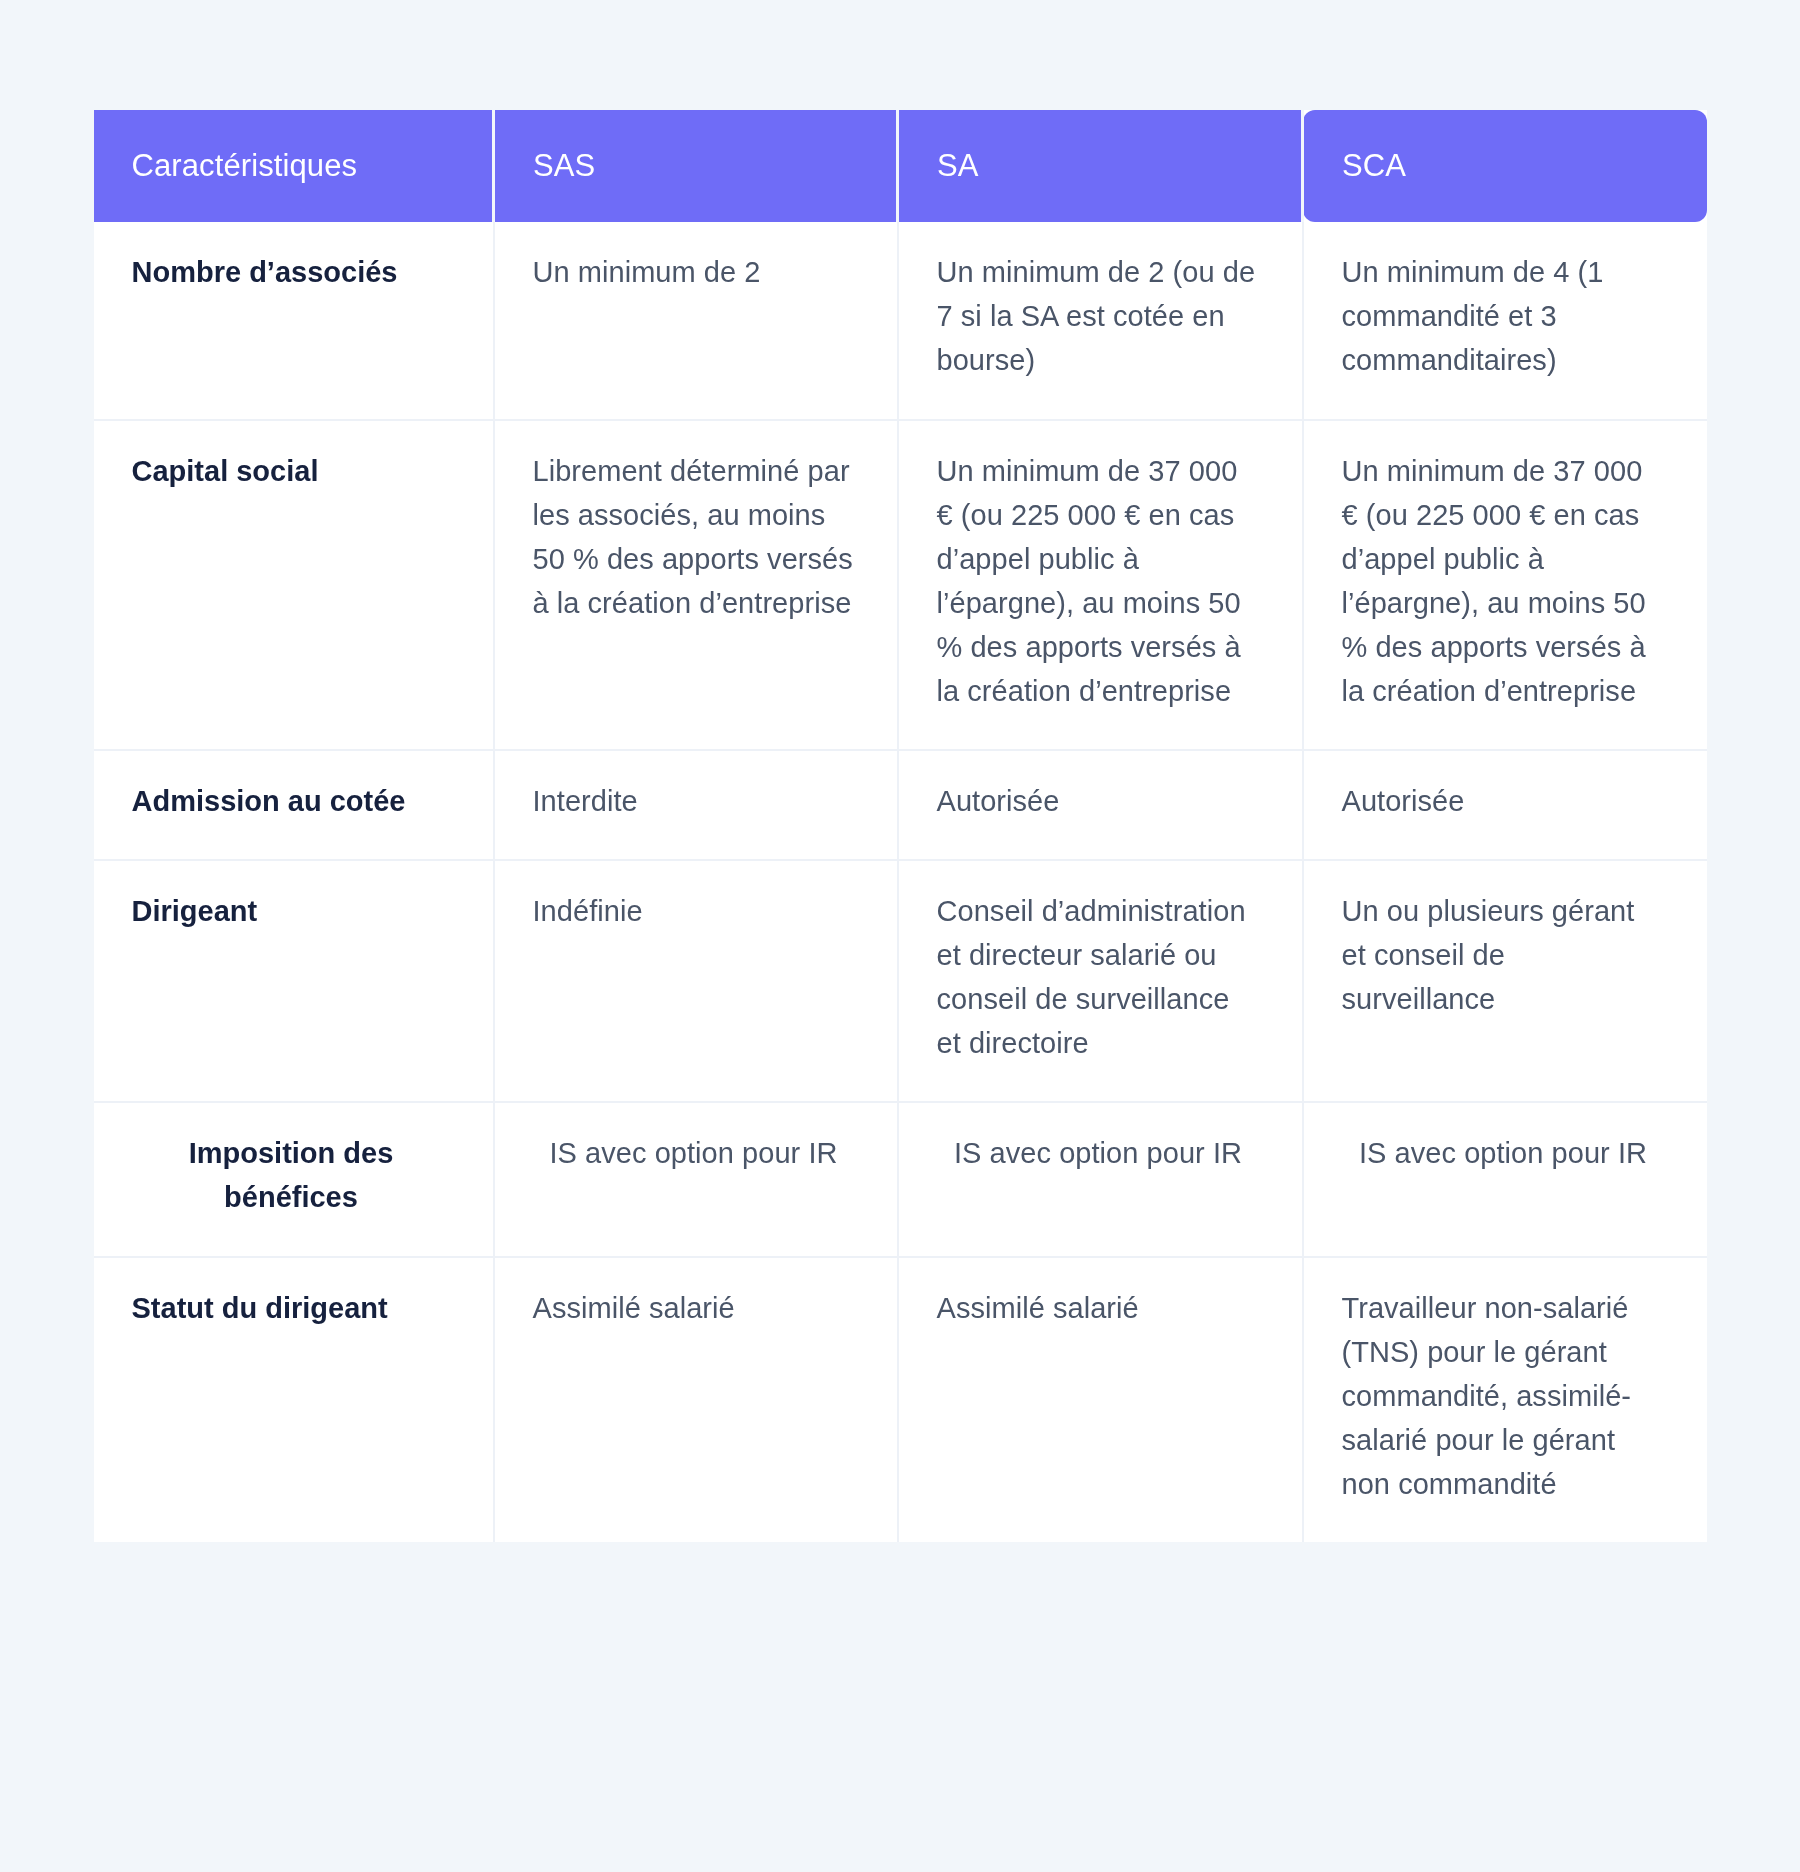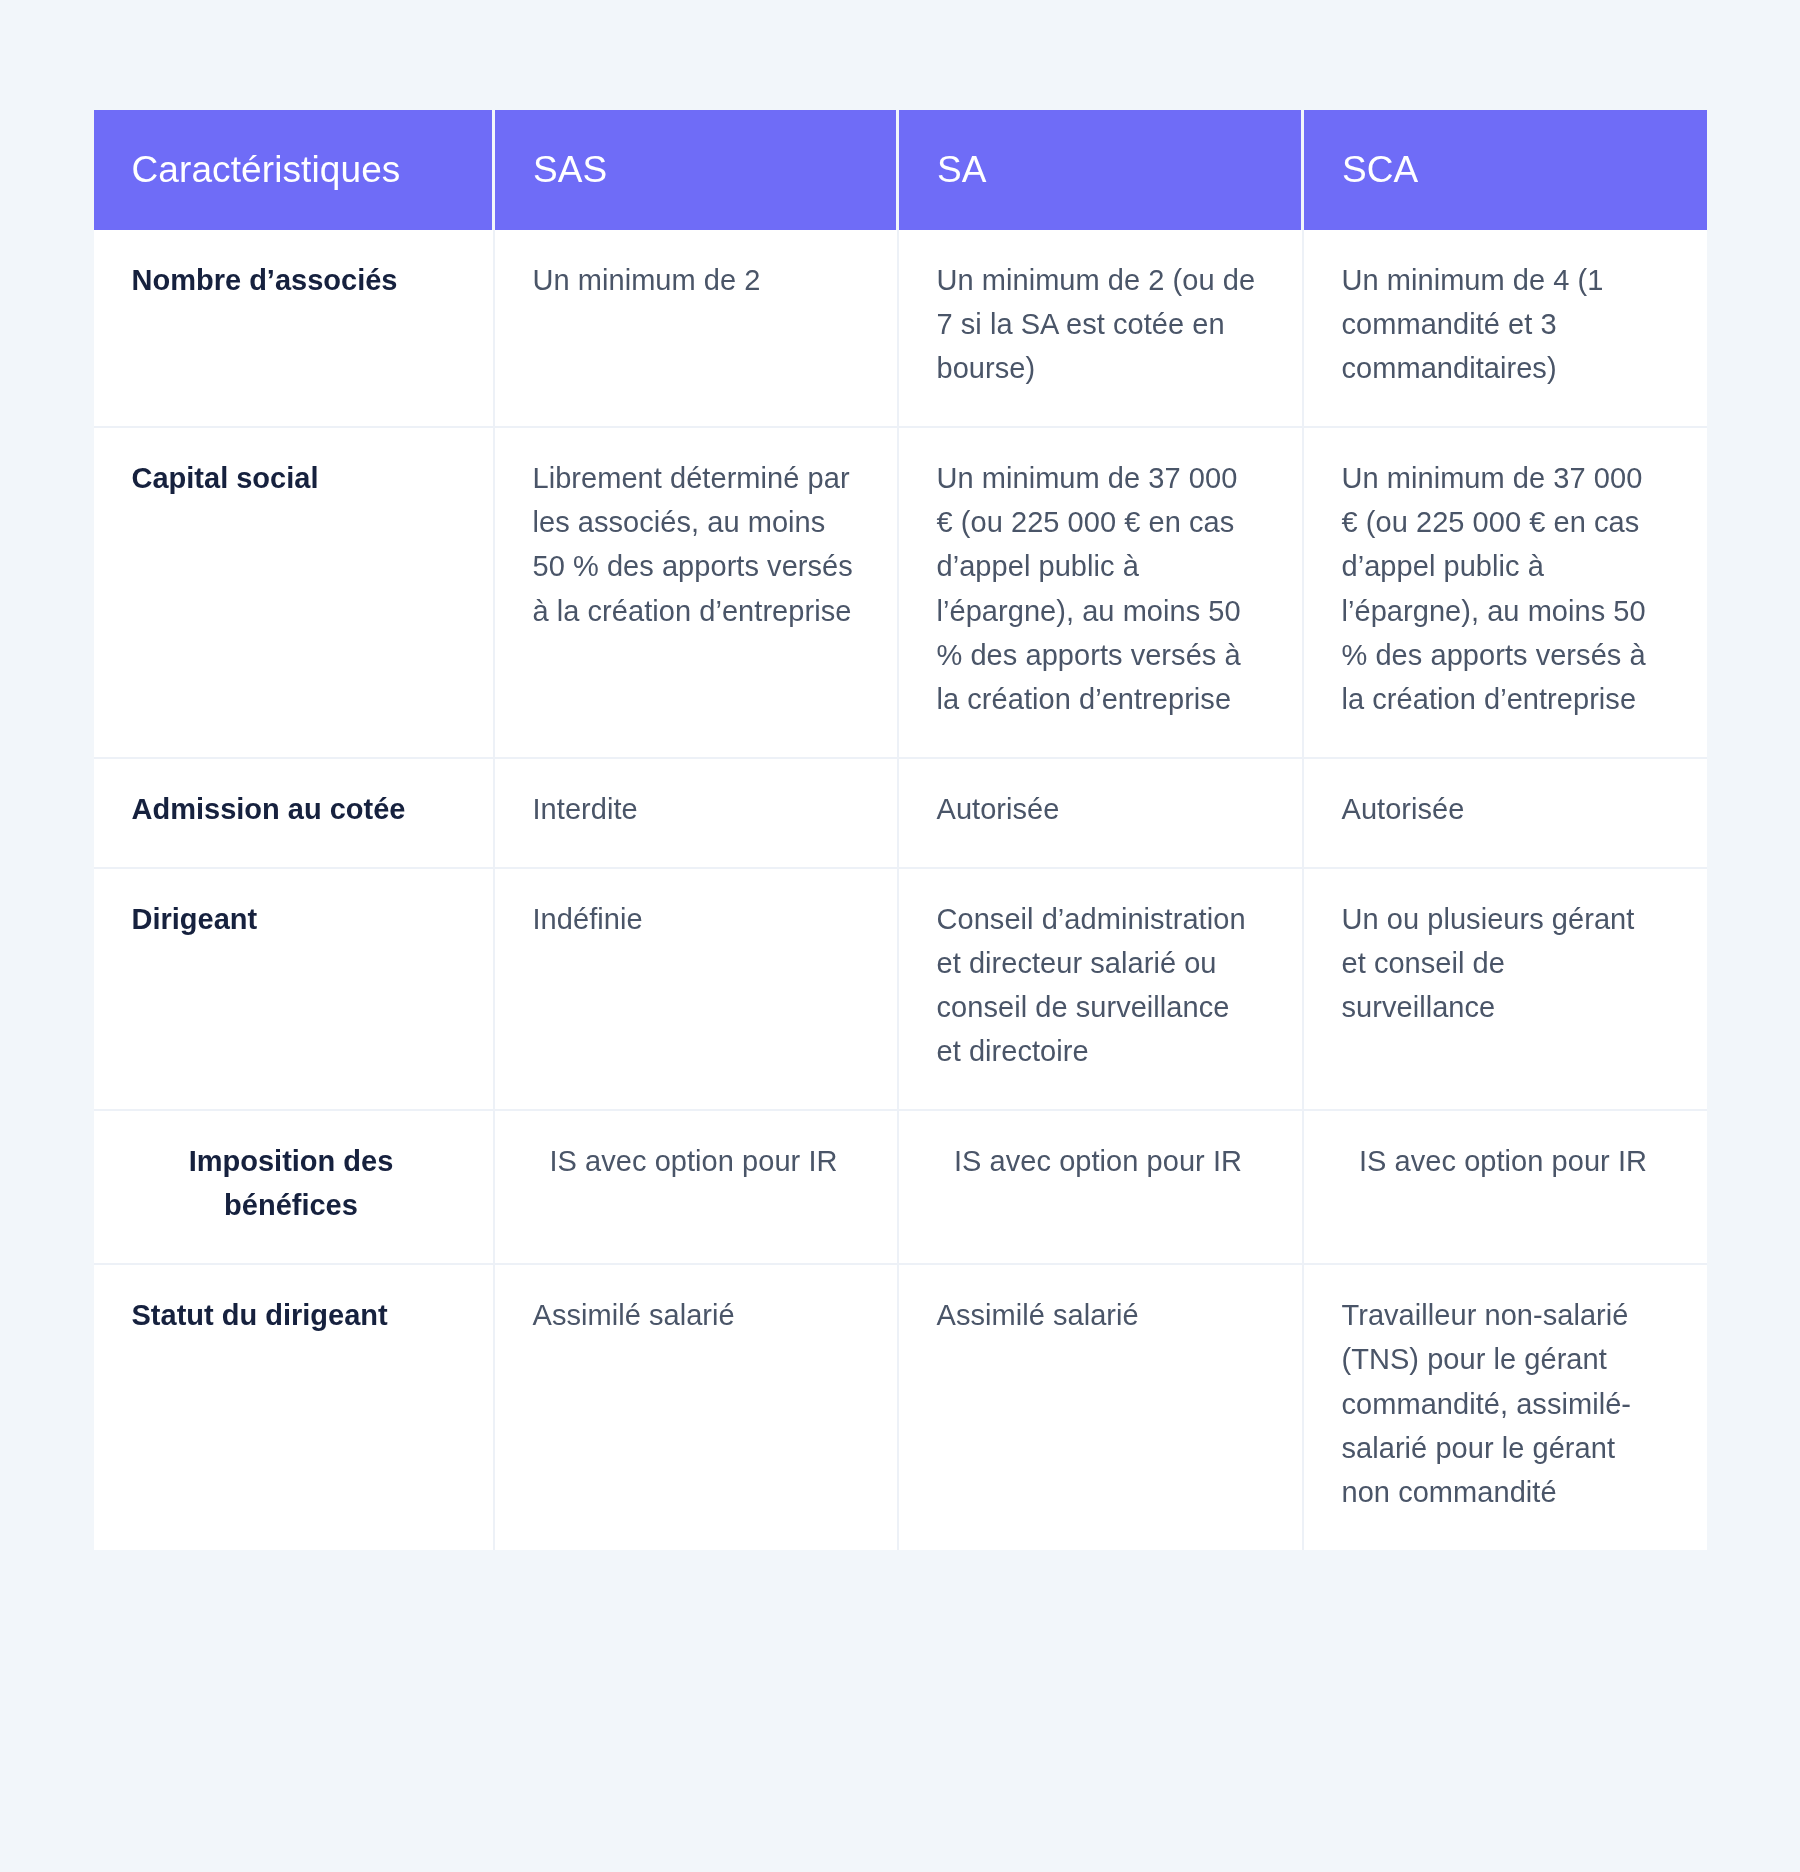--- a/index.html
+++ b/index.html
@@ -38,31 +38,31 @@
   table.comparison col.c0 { width: 400px; }
   table.comparison col.c1 { width: 404px; }
   table.comparison col.c2 { width: 405px; }
   table.comparison col.c3 { width: 404px; }
 
   thead th {
     background: #6f6cf7;
     color: #ffffff;
     text-align: left;
     font-weight: 400;
-    font-size: 37px;
+    font-size: 31px;
     line-height: 1.3;
     letter-spacing: 0.1px;
     padding: 36px 38px 36px 38px;
     height: 96px;
     box-sizing: border-box;
     vertical-align: middle;
     border-right: 3px solid #f2f6fa;
     border-bottom: none;
   }
-  thead th:last-child { border-right: none; }
+  thead th:last-child { border-right: none; border-radius: 12px; }
 
   tbody td {
     background: #ffffff;
     vertical-align: top;
     padding: 28px 42px 36px 38px;
     box-sizing: border-box;
     border-right: 2px solid #edf1f7;
     border-bottom: 2px solid #edf1f7;
     font-size: 29px;
     line-height: 1.52;

